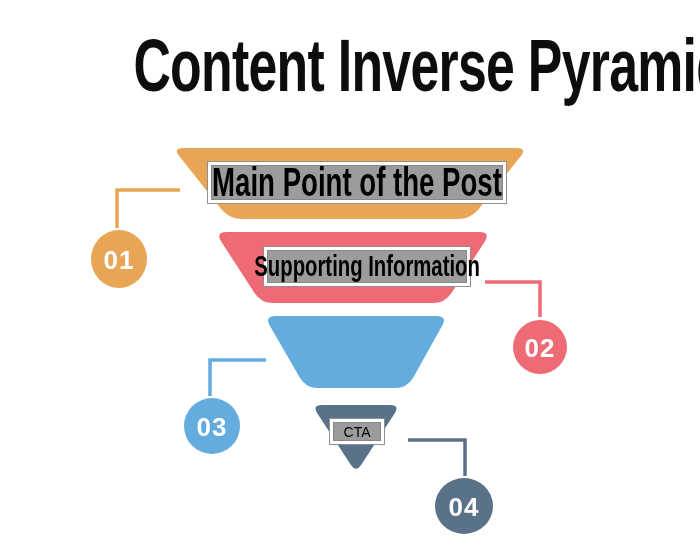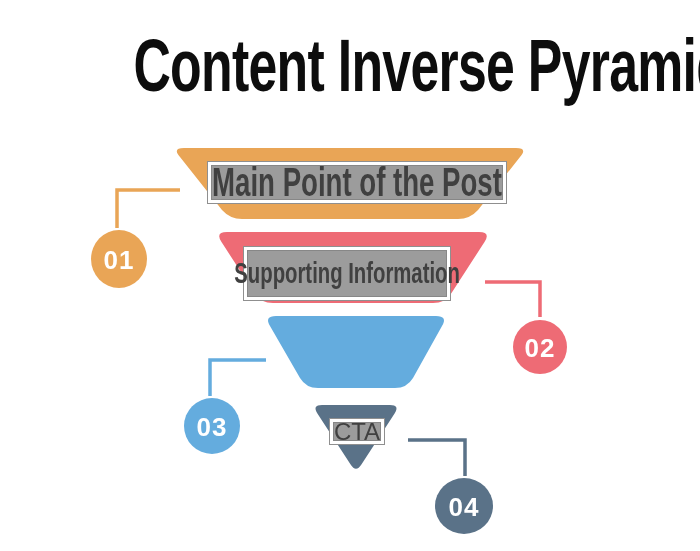--- a/index.html
+++ b/index.html
@@ -29,27 +29,27 @@
   .pyramid-svg{position:absolute;left:0;top:0;}
   .connector{fill:none;stroke-width:3.5;}
   .label-box{
     position:absolute;
     display:flex;align-items:center;justify-content:center;
     background:#9c9c9c;
     border:3px solid #ffffff;
     outline:1px solid #8f8f8f;
     box-shadow:inset 0 0 0 1px #878787;
     box-sizing:border-box;
-    color:#404040;
+    color:#000000;
     white-space:nowrap;
   }
   .label-lg{font-size:40px;font-weight:700;}
   .label-md{font-size:29px;font-weight:700;transform:scaleX(0.7);}
   .label-sm{font-size:22px;font-weight:400;display:inline-block;transform:scaleX(0.97);}
-  .label-xs{font-size:24px;font-weight:400;}
+  .label-xs{font-size:14px;font-weight:400;}
   .num{
     font-family:"Liberation Sans", sans-serif;
     font-size:26px;
     font-weight:600;
     letter-spacing:1px;
     fill:#ffffff;
     text-anchor:middle;
     dominant-baseline:central;
   }
 </style>
@@ -86,21 +86,21 @@
     <text class="num" x="212" y="427">03</text>
 
     <ellipse cx="464" cy="506" rx="29" ry="28" fill="#5A7288"></ellipse>
     <text class="num" x="464" y="507">04</text>
   </svg>
 
   <div class="label-box" style="left:208px;top:162px;width:298px;height:41px">
     <span class="condensed label-lg">Main Point of the Post</span>
   </div>
 
-  <div class="label-box" style="left:244px;top:247px;width:206px;height:53px">
+  <div class="label-box" style="left:264px;top:247px;width:206px;height:39px">
     <span class="label-md">Supporting Information</span>
   </div>
 
 
   <div class="label-box" style="left:330px;top:419px;width:54px;height:25px">
     <span class="label-xs">CTA</span>
   </div>
 
 </div>
 

